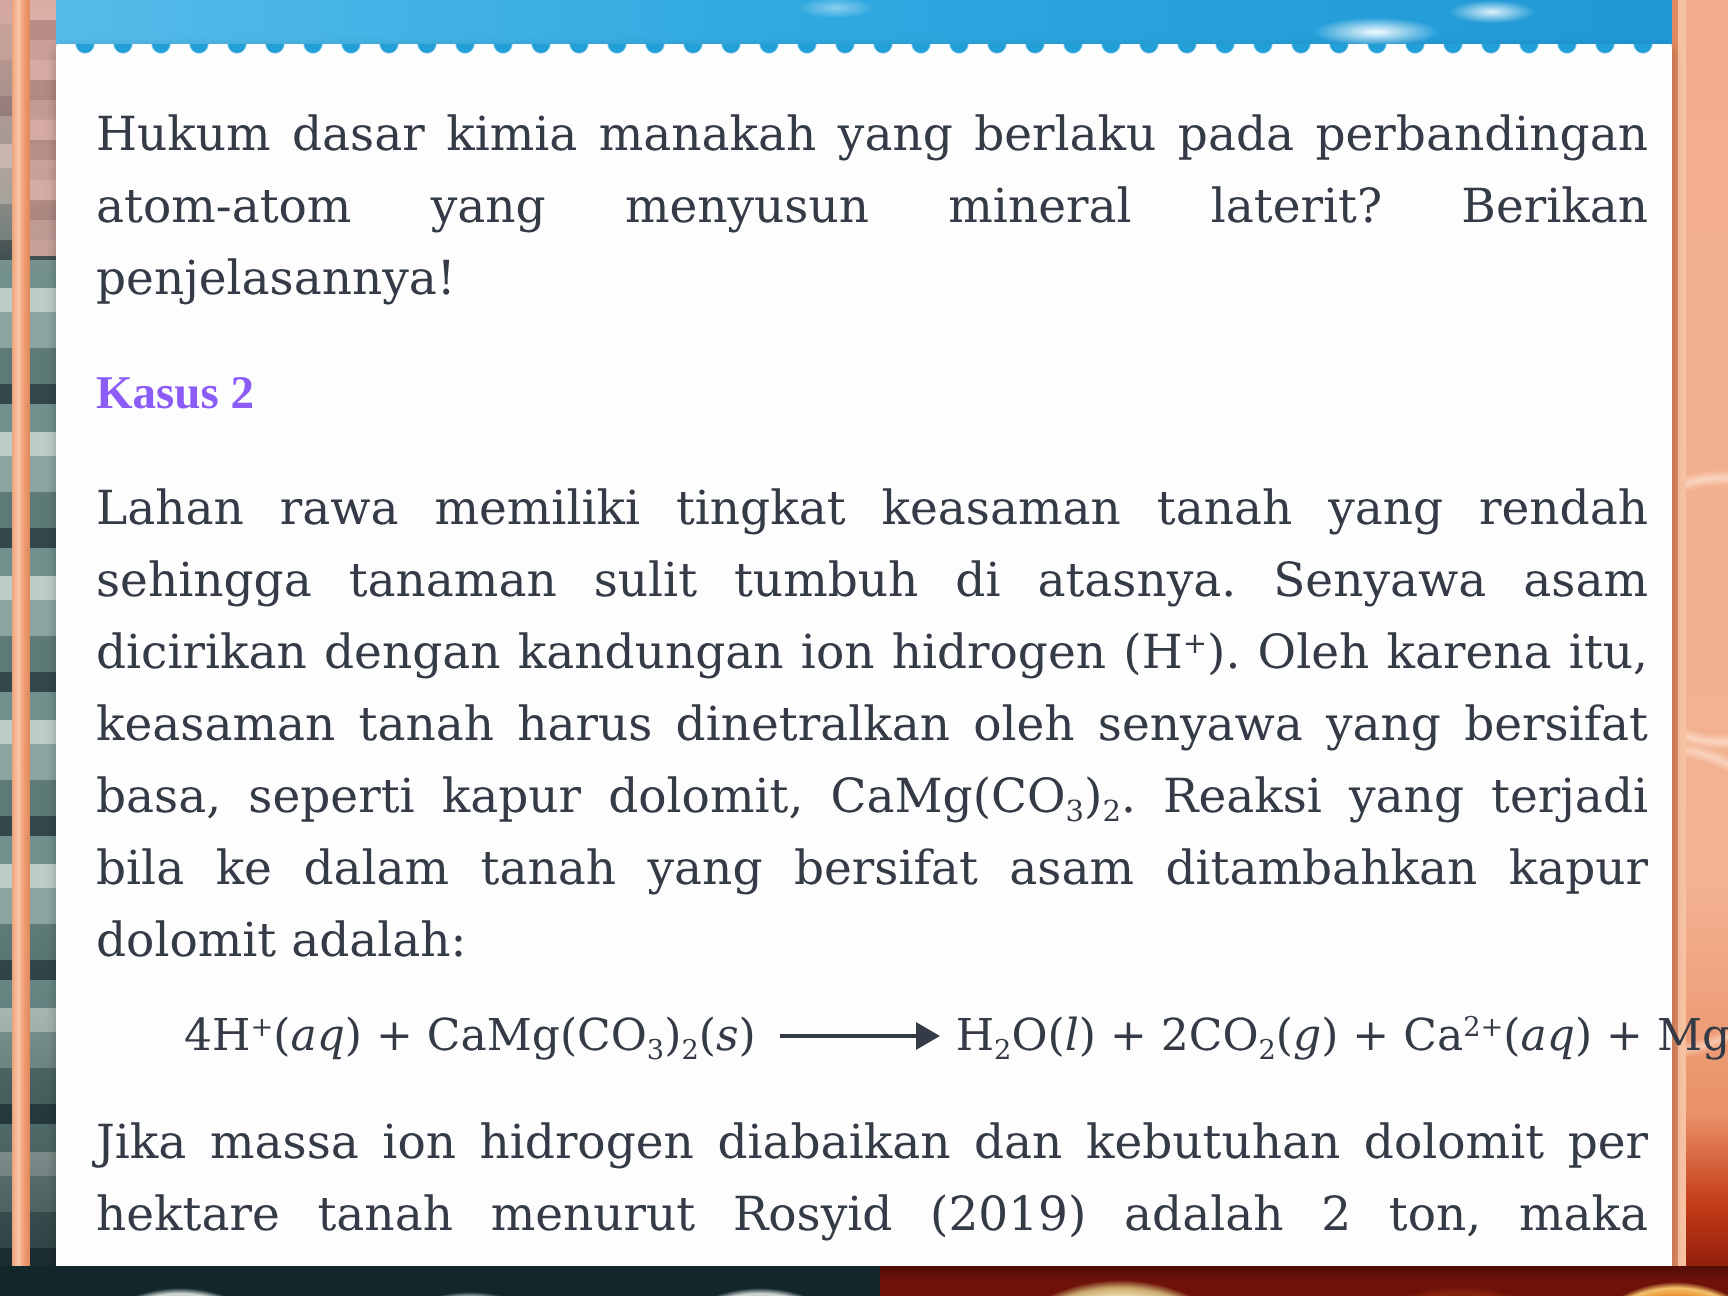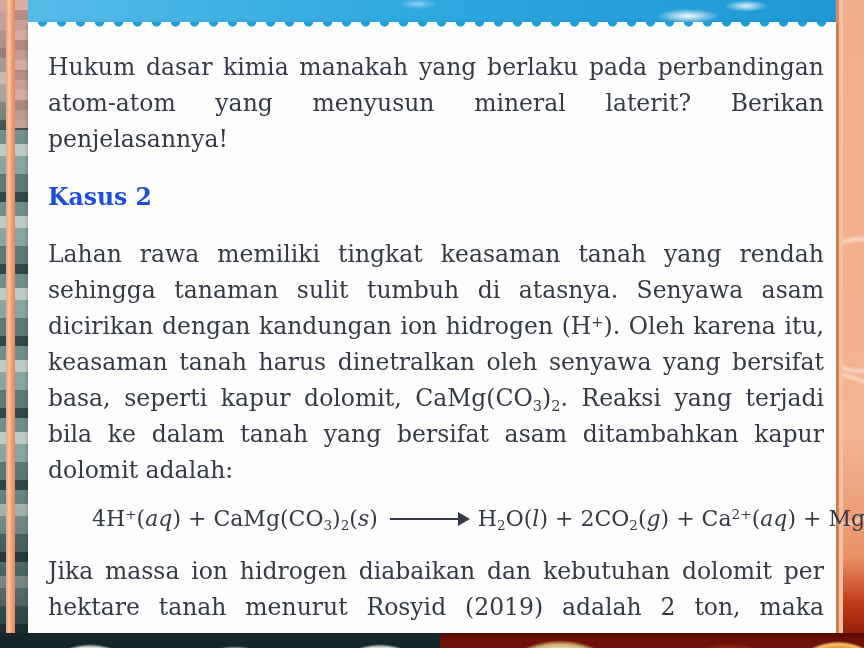--- a/index.html
+++ b/index.html
@@ -56,21 +56,21 @@
   
   .page{position:absolute;left:28px;top:22px;width:808px;height:611px;background:#fdfdfd;
     box-sizing:border-box;padding:27px 12px 0 20px;color:#343b46;
     font-size:23.5px;line-height:36px;box-shadow:0 2px 5px rgba(0,0,0,.25);}
   .scallops{position:absolute;top:0;left:0;right:0;height:6px;
     background-image:radial-gradient(ellipse 5.5px 5.5px at 50% 0, #239fd8 4.2px, rgba(35,159,216,0) 5px);
     background-size:19px 6px;background-position:5px 0;background-repeat:repeat-x;}
 
   .para{margin:0;text-align:justify;}
   .para.q1{margin-bottom:22px;}
-  .case-heading{font-size:23.5px;line-height:36px;margin:0 0 21px 0;font-weight:bold;color:#1d4ed8;}
+  .case-heading{font-size:23.5px;line-height:36px;margin:0 0 21px 0;font-weight:bold;color:#8b5cf6;font-family:Liberation Serif, serif;}
   .para.desc{margin-bottom:11px;}
   .equation{padding-left:44px;font-size:22px;line-height:40px;height:40px;
     white-space:nowrap;margin:0 0 14px 0;}
   .para.q2{margin-bottom:0;}
 
   sub,sup{font-size:62%;line-height:0;}
   sub{vertical-align:-0.32em;}
   sup{vertical-align:0.5em;}
   .it{font-style:italic;text-align:right;}
   .arrow-shape{display:inline-block;width:78px;height:2.5px;background:#343b46;

